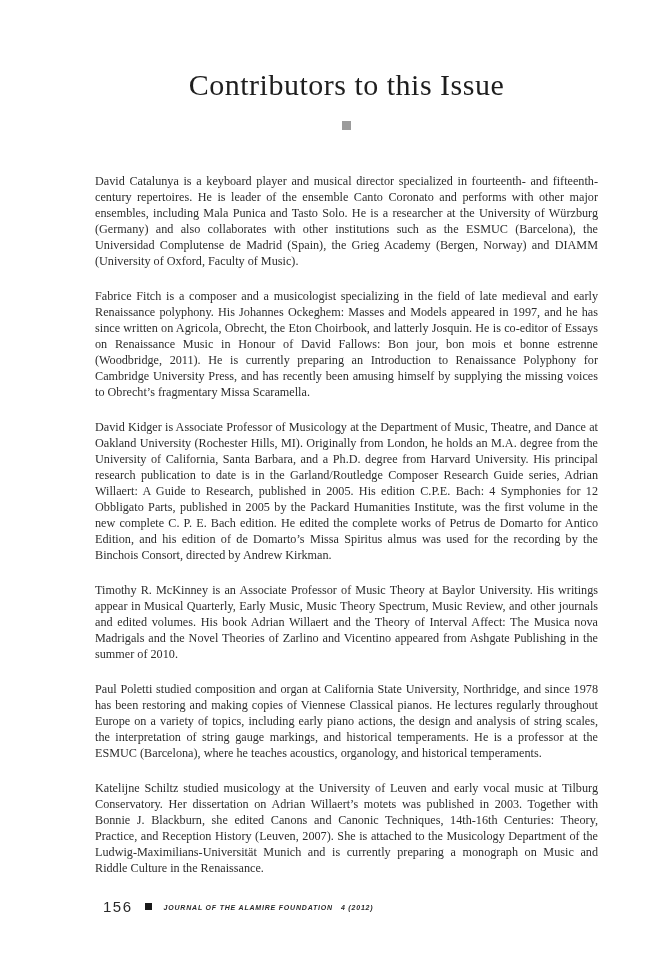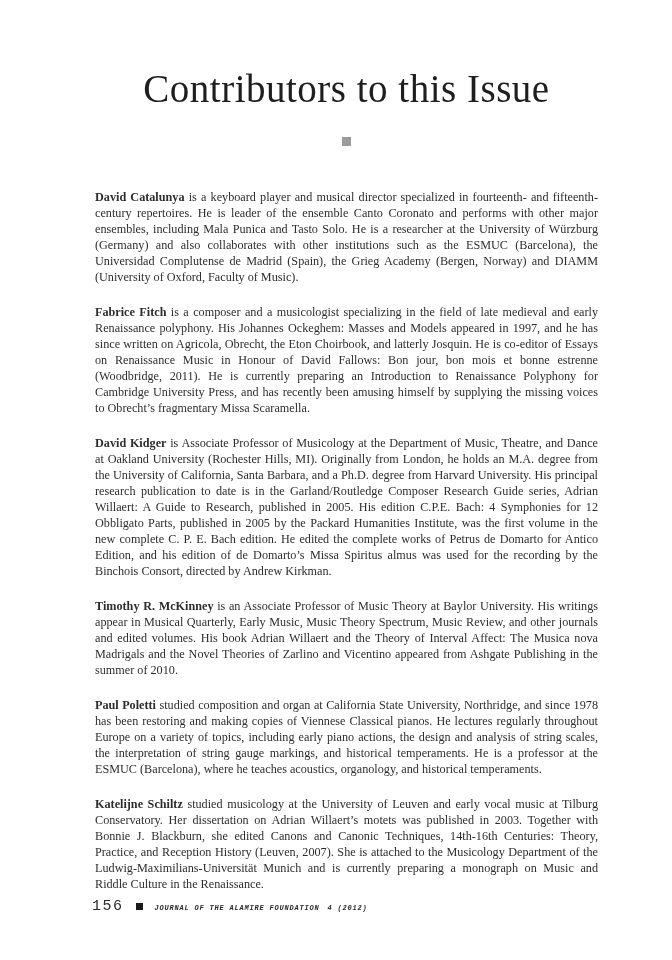--- a/index.html
+++ b/index.html
@@ -22,21 +22,21 @@
   }
   .content {
     position: absolute;
     left: 95px;
     top: 0;
     width: 503px;
   }
   .title {
     margin-top: 68px;
     text-align: center;
-    font-size: 39px;
+    font-size: 30px;
     font-weight: 400;
     color: #1e1e1e;
     letter-spacing: 0.5px;
     line-height: 1.1;
   }
   .ornament-row {
     text-align: center;
     margin-top: 9px;
     height: 9px;
     line-height: 0;
@@ -50,30 +50,30 @@
   .bios {
     margin-top: 43px;
     font-size: 12.2px;
     line-height: 16px;
     text-align: justify;
     color: #2d2d2d;
   }
   .bios p {
     margin: 0 0 19px 0;
   }
-  .bios .b { font-weight: 700; }
+  .bios .b { font-weight: 400; }
   .bios .i { }
   .footer {
     position: absolute;
-    left: 92px;
+    left: 103px;
     top: 898px;
     width: 503px;
     display: flex;
     align-items: center;
-    font-family: Liberation Mono, monospace;
+    font-family: Liberation Sans, sans-serif;
     color: #222222;
   }
   .page-number {
     font-size: 15px;
     letter-spacing: 1.5px;
     color: #2a2a2a;
   }
   .footer-square {
     display: inline-block;
     width: 7px;

